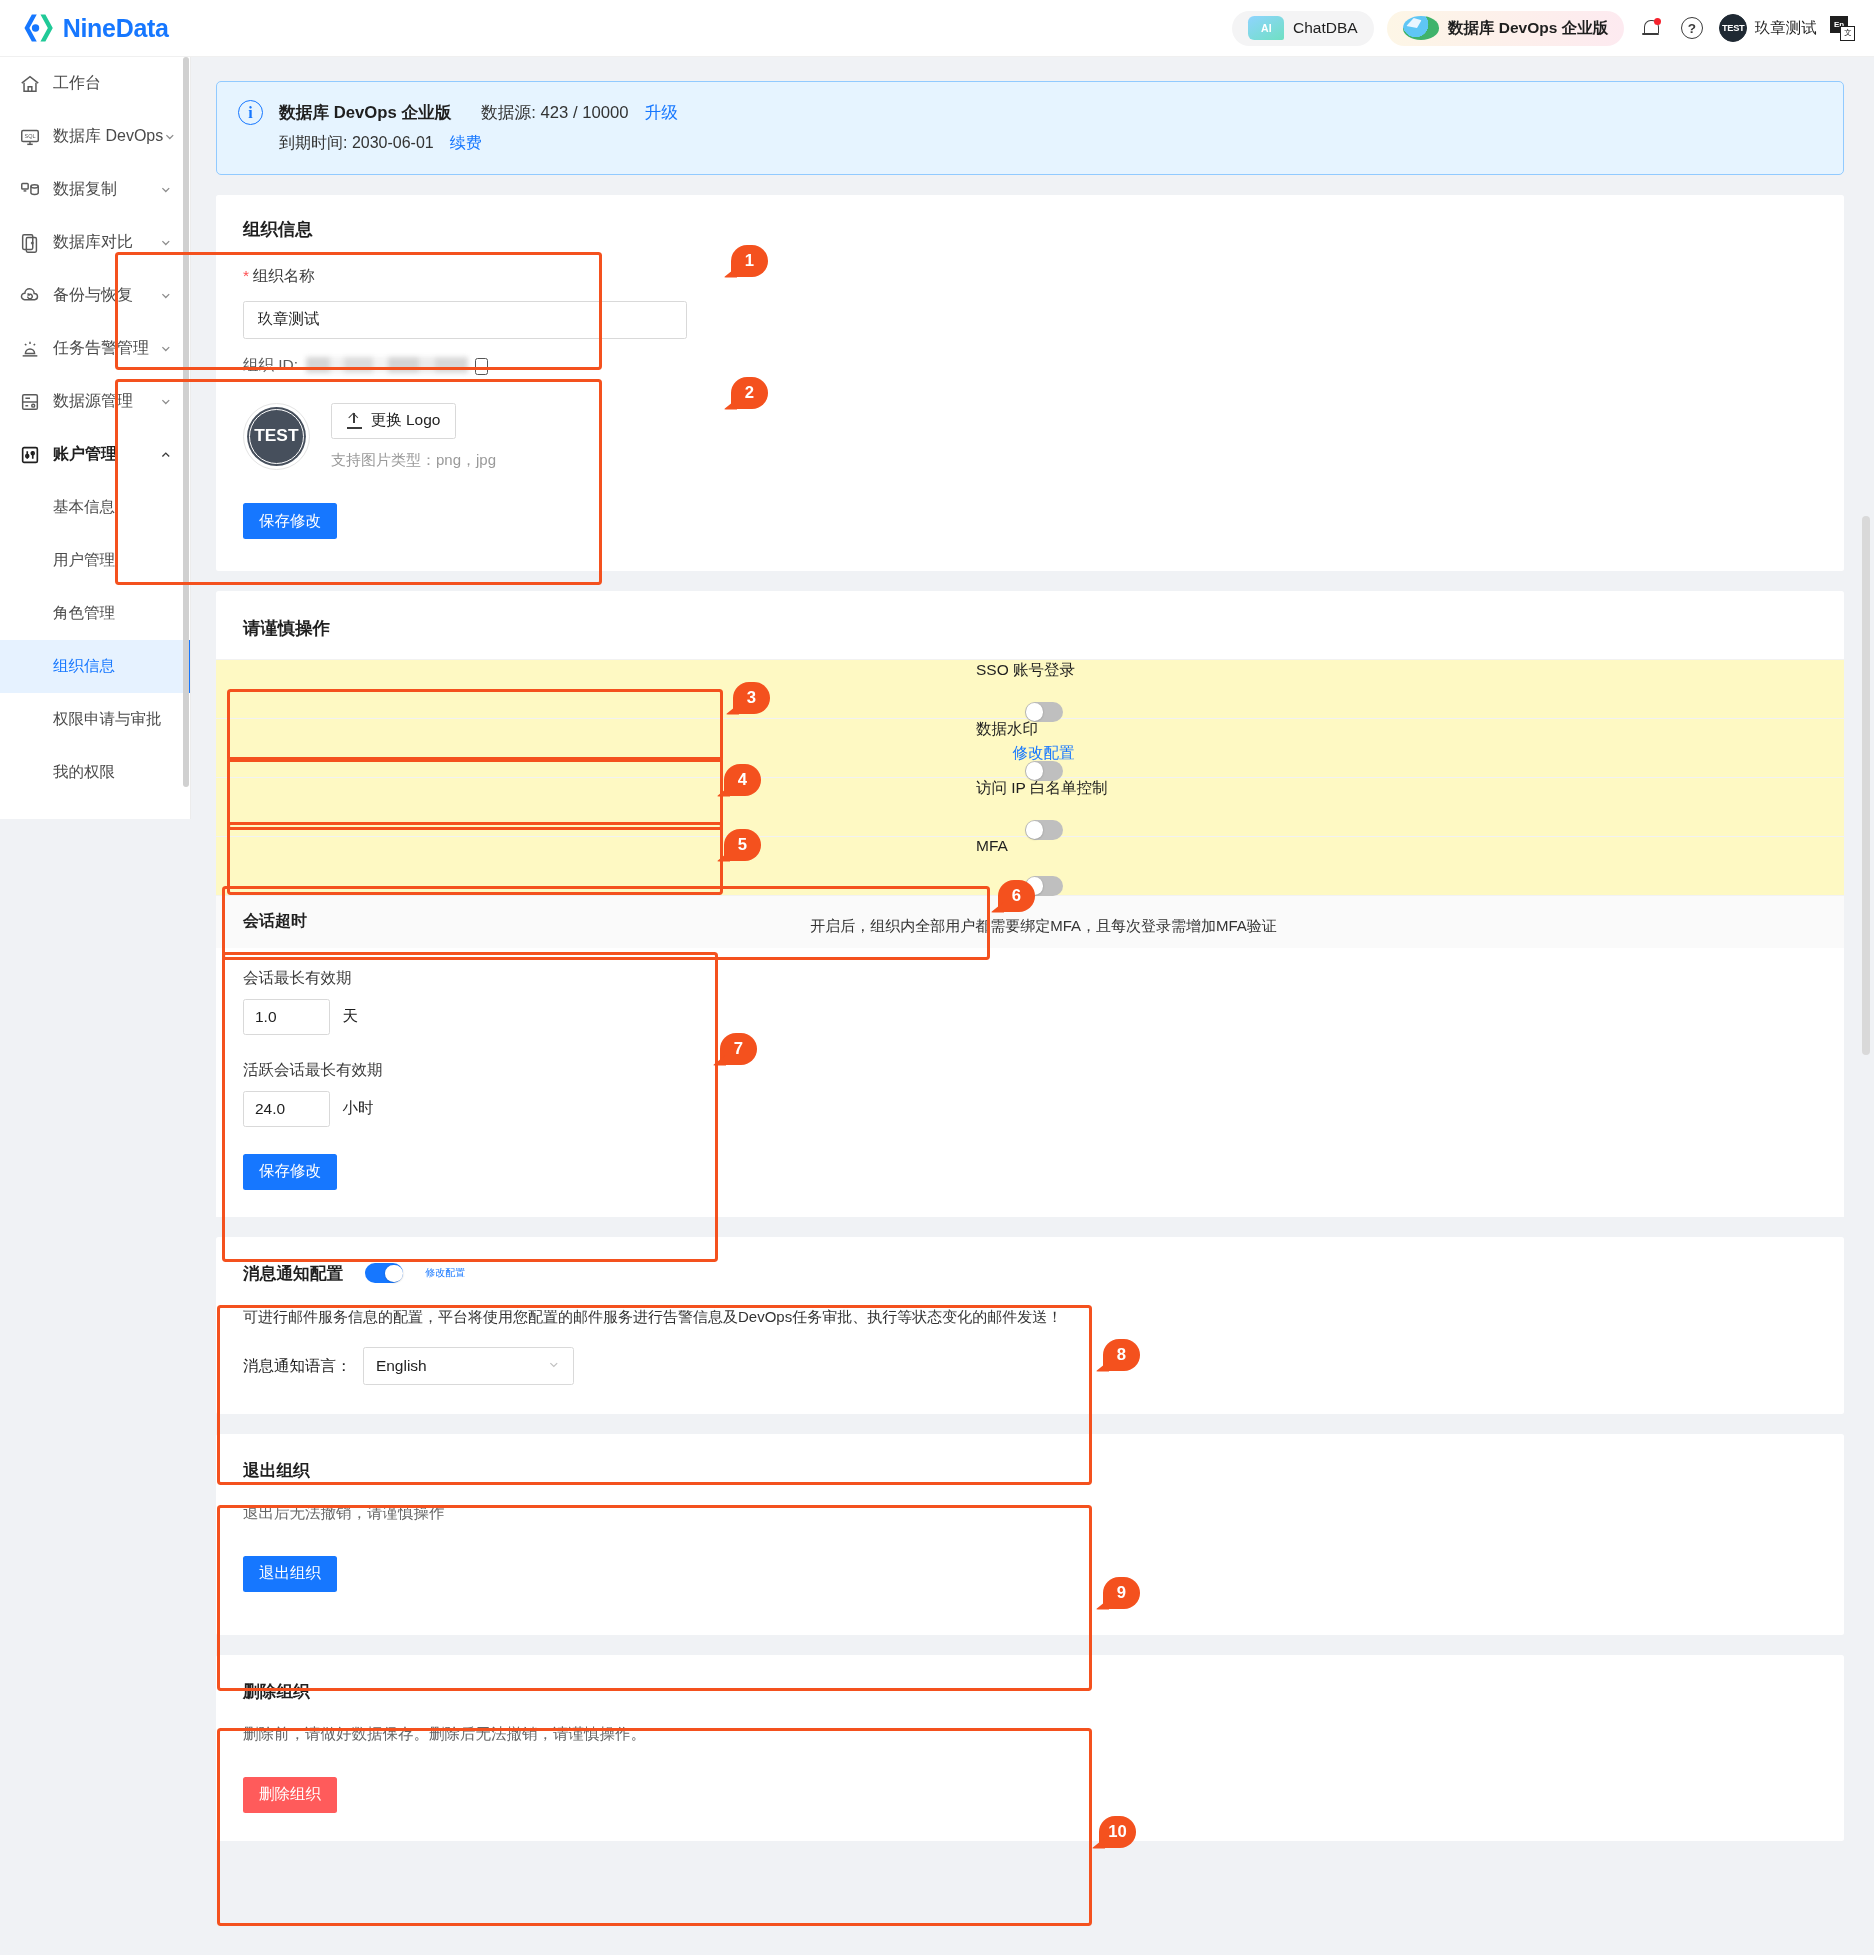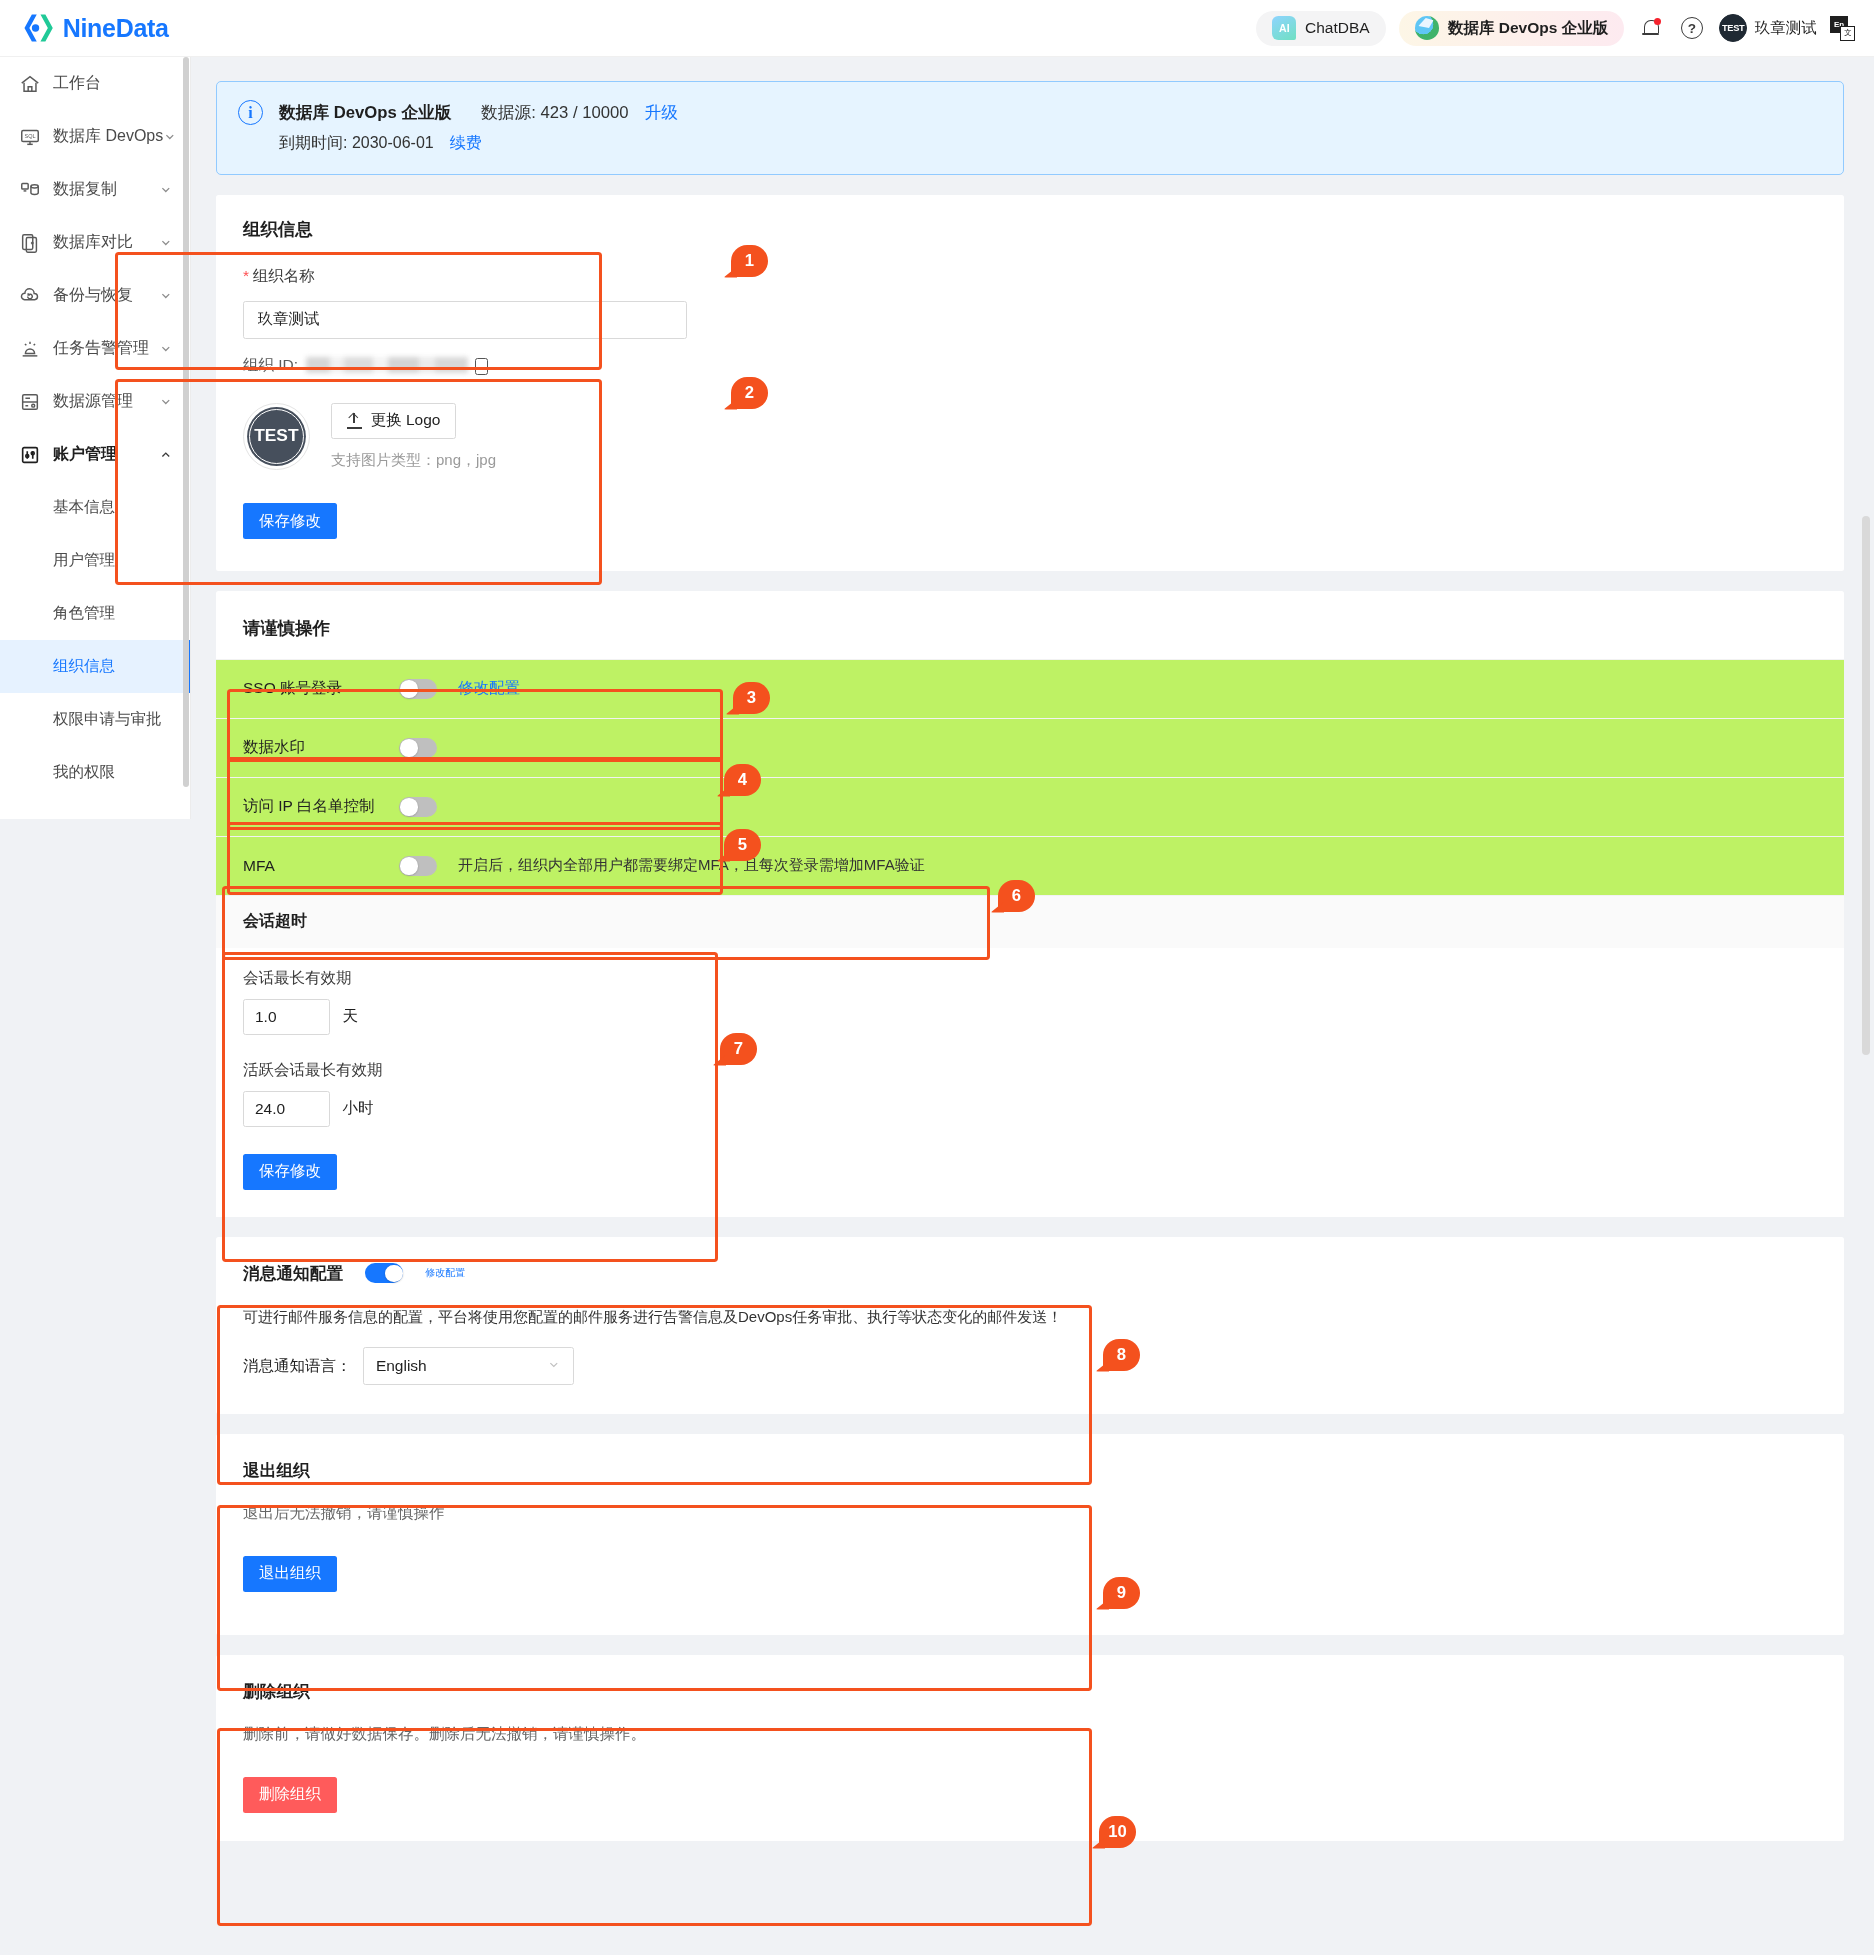--- a/index.html
+++ b/index.html
@@ -23,21 +23,21 @@
   .topbar-right {
     margin-left: auto; display: flex; align-items: center; gap: 13.6px; margin-right: 18.6px;
   }
   .pill {
     display: flex; align-items: center; gap: 8.7px;
     height: 35px; padding: 0 16px; border-radius: 17.4px;
     font-size: 15.5px; color: #1f1f1f; font-weight: 500; white-space: nowrap;
   }
   .pill-chatdba { background: #f4f4f5; }
   .pill-devops { background: linear-gradient(90deg,#fdf6e6,#fdeaf0); font-weight: 700; }
-  .pill-ico { width: 24px; height: 23.6px; border-radius: 5.6px; flex: none; position: relative; text-align: center; }
+  .pill-ico { width: 36px; height: 23.6px; border-radius: 5.6px; flex: none; position: relative; text-align: center; }
   .ico-ai { background: linear-gradient(150deg,#8fd4ff,#6fe0c2); color:#fff; font-size:10.5px;
             font-weight:700; display:flex; align-items:center; justify-content:center; border-radius:6.2px 6.2px 1.9px 6.2px;}
   .ico-globe { background: radial-gradient(circle at 35% 35%, #5fc6f5 0 45%, #3fb36b 46% 100%); border-radius:50%; }
   .ico-globe::after{content:"";position:absolute;left:2.5px;top:1.9px;width:16px;height:10.5px;
     background:#eaf6ff;clip-path:polygon(0 60%,55% 0,100% 38%,62% 100%);transform:rotate(-12deg);}
 
   .tb-icon { width: 27px; height: 27px; position: relative; cursor: pointer; flex: none; }
   .bell { width: 18.6px; height: 20px; margin: 3.7px auto 0; position: relative; }
   .bell::before{content:"";position:absolute;left:1.9px;top:1.9px;width:13.6px;height:12.4px;
     border:1.9px solid #3b3b3b;border-bottom:none;border-radius:6.8px 6.8px 0 0;}
@@ -166,21 +166,21 @@
   
   .switch{width:38px;height:20px;border-radius:10px;background:#bfbfbf;position:relative;
     cursor:pointer;flex:none;}
   .switch .knob{position:absolute;top:1.2px;left:1.2px;width:17.4px;height:17.4px;border-radius:50%;
     background:#fff;box-shadow:0 0.6px 1.9px rgba(0,0,0,.25);}
   .switch.on{background:#1677ff;}
   .switch.on .knob{left:20px;}
 
   .sec-row{
     display:flex;align-items:center;height:59px;padding-left:27px;gap:21px;
-    font-size:15.5px;color:#1f1f1f;border-top:0.6px solid #f2f2f2;background:#bef264;
+    font-size:15.5px;color:#1f1f1f;border-top:0.6px solid #f2f2f2;background:#fef9c3;flex-direction:column;
   }
   .sec-row .lbl{min-width:135px;}
   .sec-desc{font-size:15px;color:#333;}
 
   .timeout-head{height:53px;display:flex;align-items:center;padding-left:27px;
     font-size:16px;font-weight:700;color:#1f1f1f;background:#fafafa;border-top:0.6px solid #f2f2f2;}
   .to-body{padding:20px 27px 27px 27px;background:#fff;}
   .to-label{font-size:15.5px;color:#3a3a3a;margin-bottom:10px;}
   .num-input{width:87px;height:36px;border:0.6px solid #d9d9d9;border-radius:2.5px;
     font-size:15.5px;color:#1f1f1f;padding:16px 11px;

